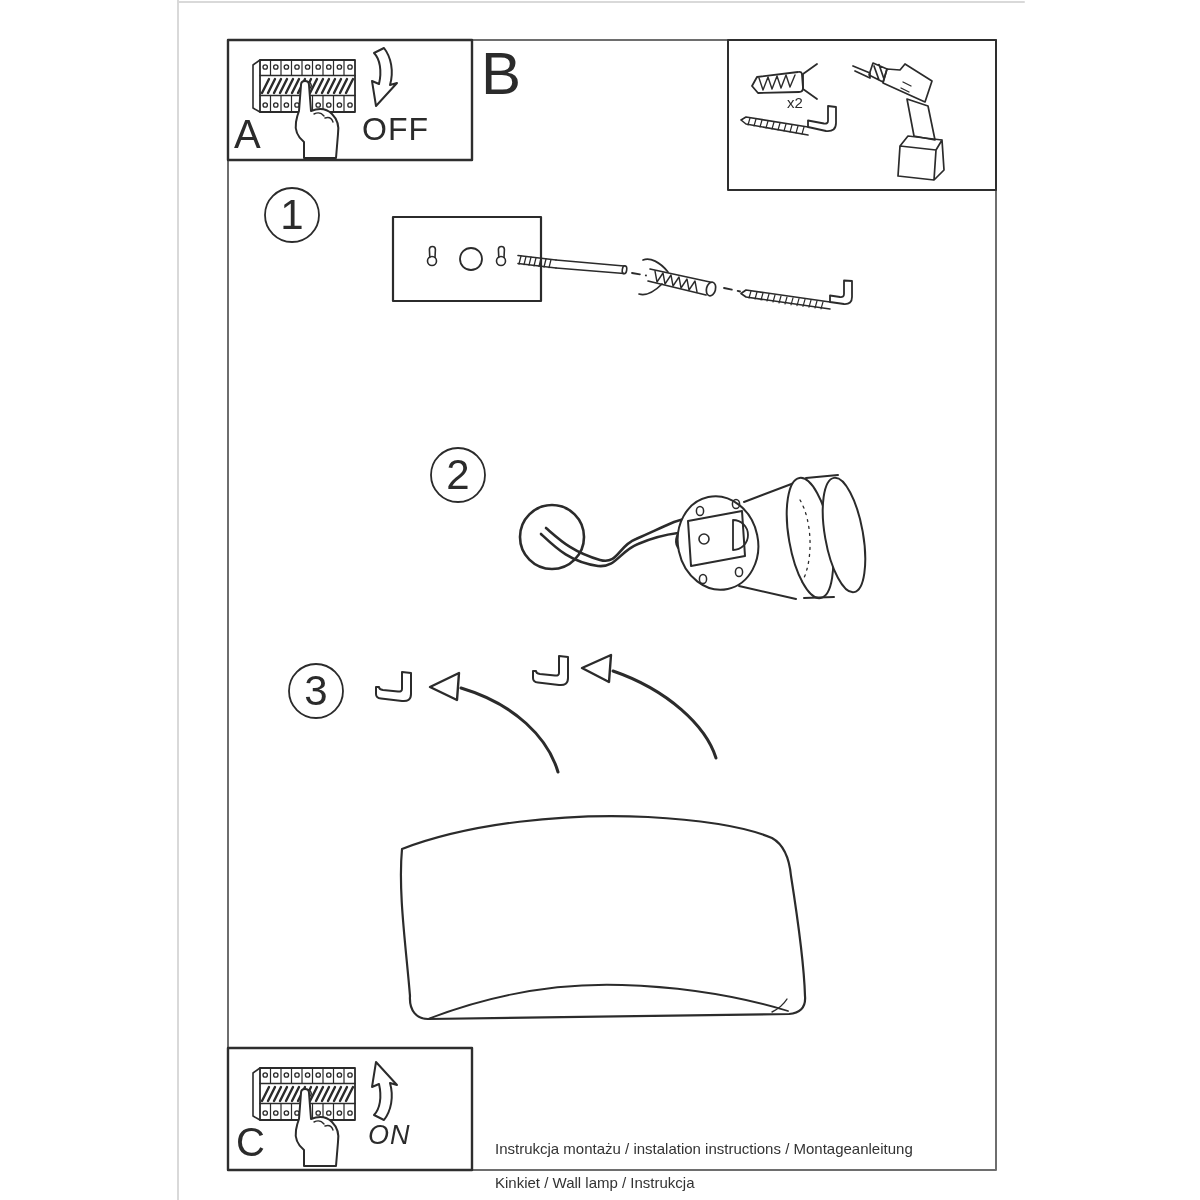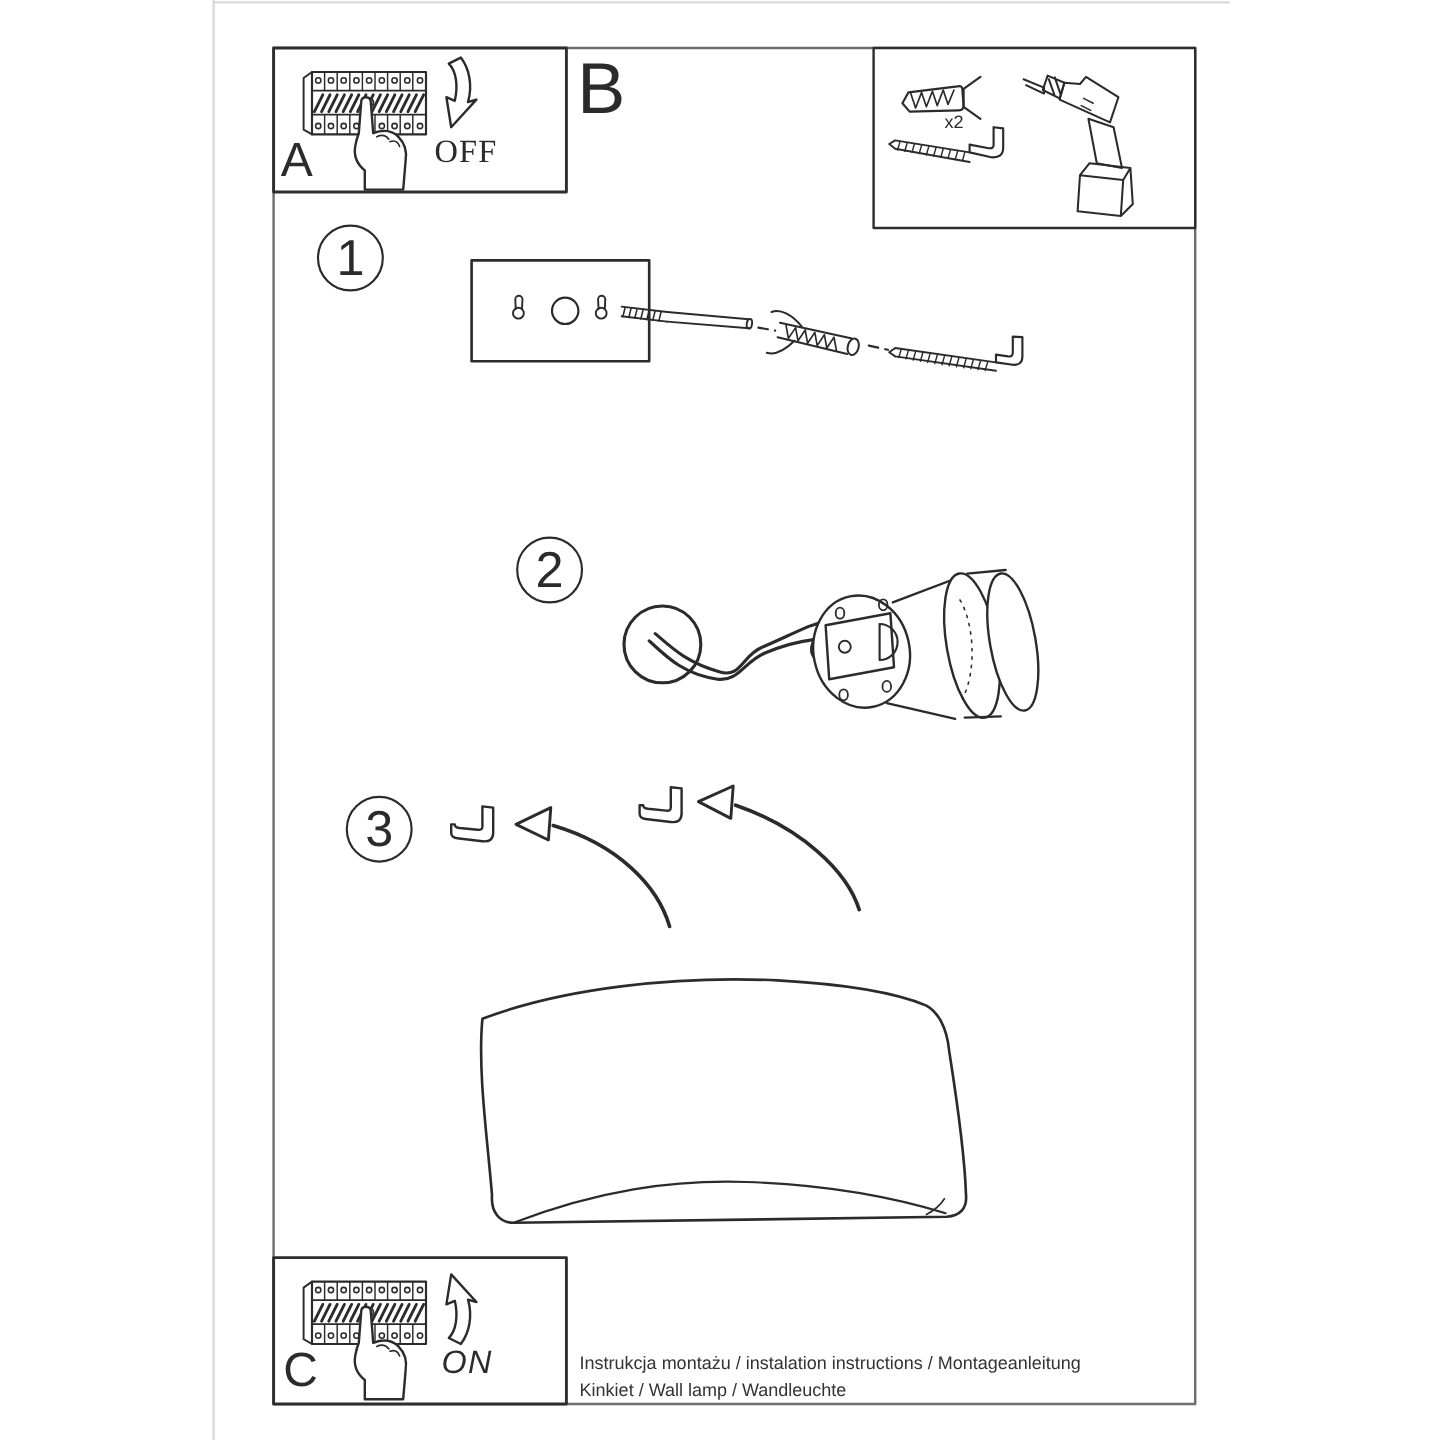--- a/index.html
+++ b/index.html
@@ -5,29 +5,29 @@
   html,body{margin:0;padding:0;background:#ffffff;}
   .canvas{
     position:relative;width:1200px;height:1200px;background:#ffffff;
     font-family:"Liberation Sans",sans-serif;color:#2b2b2b;overflow:hidden;
   }
   .art{position:absolute;left:0;top:0;}
   .txt{position:absolute;white-space:nowrap;line-height:1;}
   .letter-a{left:234px;top:114px;font-size:40px;}
   .letter-b{left:481px;top:44px;font-size:60px;}
   .letter-c{left:236px;top:1122px;font-size:40px;}
-  .off-label{left:362px;top:113px;font-size:27px;letter-spacing:1px;font-family:Liberation Serif, serif;}
+  .off-label{left:362px;top:113px;font-size:32px;letter-spacing:1px;}
   .on-label{left:368px;top:1122px;font-size:27px;letter-spacing:1px;font-style:italic;}
   .x2-label{left:787px;top:95px;font-size:15px;text-align:center;}
   .step-num{position:absolute;width:54px;height:54px;display:flex;align-items:center;justify-content:center;font-size:42px;}
   .step-1{left:265px;top:188px;}
   .step-2{left:431px;top:448px;}
   .step-3{left:289px;top:664px;}
   .footer{position:absolute;left:483px;top:1126px;font-size:15px;line-height:22px;color:#333;}
-  .footer p{margin:0;white-space:nowrap;}
+  .footer p{margin:12px;white-space:nowrap;}
 </style>
 </head>
 <body>
 
 <div class="canvas">
 
   <svg class="art" width="1200" height="1200" viewBox="0 0 1200 1200" fill="none" stroke="#2b2b2b" stroke-width="2" stroke-linecap="round" stroke-linejoin="round">
 
     <defs>
 
@@ -200,16 +200,16 @@
 
   <div class="step-num step-1">1</div>
   <div class="step-num step-2">2</div>
   <div class="step-num step-3">3</div>
 
   <div class="txt letter-c">C</div>
   <div class="txt on-label">ON</div>
 
   <div class="footer">
     <p>Instrukcja montażu / instalation instructions / Montageanleitung</p>
-    <p>Kinkiet / Wall lamp / Wandleuchte</p>
+    <p>Kinkiet / Wall lamp / Instrukcja</p>
   </div>
 
 </div>
 
 </body></html>

